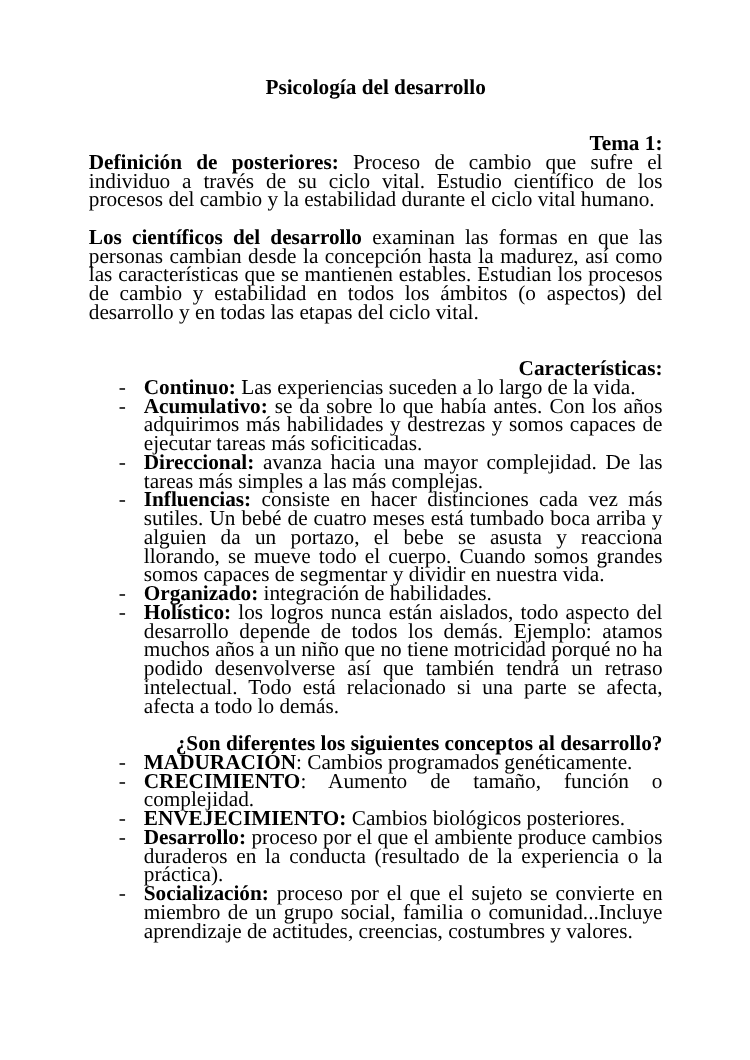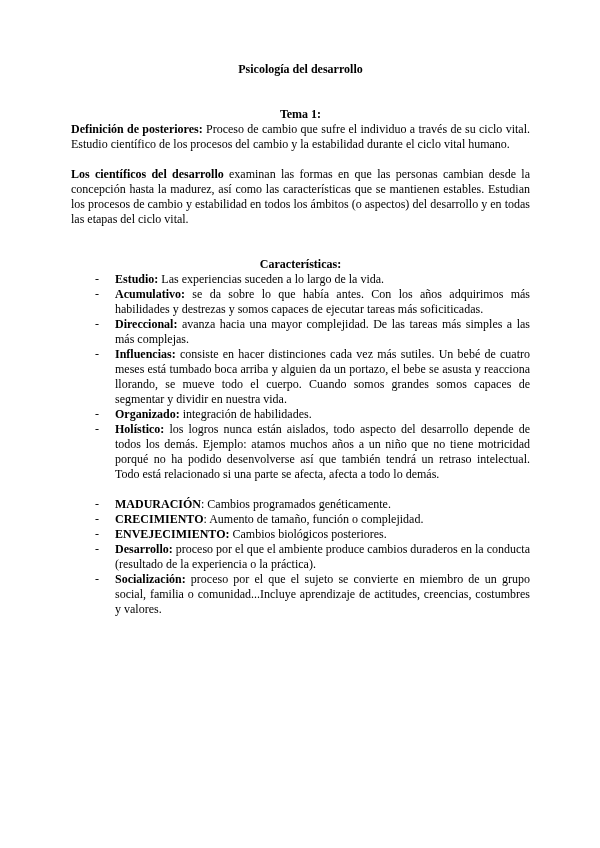--- a/index.html
+++ b/index.html
@@ -1,28 +1,28 @@
 <!DOCTYPE html>
 <html><head>
 <meta charset="utf-8">
 <style>
   html,body{margin:0;padding:0;background:#ffffff;}
   .page{
     width:600px;height:848px;box-sizing:border-box;
     background:#ffffff;color:#000000;
     padding:62px 70px 40px 71px;
     font-family:"Liberation Serif","DejaVu Serif",serif;
-    font-size:12px;line-height:15px;
+    font-size:17px;line-height:15px;
     overflow:hidden;
   }
   .doc-title{
     text-align:center;font-weight:bold;margin:0 0 30px 0;
   }
   p{margin:0;text-align:justify;}
-  p.heading{text-align:center;font-weight:bold;}
+  p.heading{text-align:right;font-weight:bold;}
   .b{font-weight:bold;}
   .spacer{width:100%;}
   .li{display:flex;padding-left:24px;}
   .dash{flex:0 0 20px;width:20px;}
   .li-text{flex:1;text-align:justify;}
 </style>
 </head>
 <body>
 
 <div class="page">
@@ -30,21 +30,21 @@
   <div id="doc-content">
       <p class="heading"><span class="b">Tema 1:</span></p>
       <p><span class="b">Definición de posteriores: </span><span>Proceso de cambio que sufre el individuo a través de su ciclo vital. Estudio científico de los procesos del cambio y la estabilidad durante el ciclo vital humano.</span></p>
       <div class="spacer" style="height: 15px;"></div>
       <p><span class="b">Los científicos del desarrollo </span><span>examinan las formas en que las personas cambian desde la concepción hasta la madurez, así como las características que se mantienen estables. Estudian los procesos de cambio y estabilidad en todos los ámbitos (o aspectos) del desarrollo y en todas las etapas del ciclo vital.</span></p>
       <div class="spacer" style="height: 15px;"></div>
       <div class="spacer" style="height: 15px;"></div>
       <p class="heading"><span class="b">Características:</span></p>
       <div class="li">
         <span class="dash">-</span>
-        <span class="li-text"><span class="b">Estudio: </span><span>Las experiencias suceden a lo largo de la vida.</span></span>
+        <span class="li-text"><span class="b">Continuo: </span><span>Las experiencias suceden a lo largo de la vida.</span></span>
       </div>
       <div class="li">
         <span class="dash">-</span>
         <span class="li-text"><span class="b">Acumulativo: </span><span>se da sobre lo que había antes. Con los años adquirimos más habilidades y destrezas y somos capaces de ejecutar tareas más soficiticadas.</span></span>
       </div>
       <div class="li">
         <span class="dash">-</span>
         <span class="li-text"><span class="b">Direccional: </span><span>avanza hacia una mayor complejidad. De las tareas más simples a las más complejas.</span></span>
       </div>
       <div class="li">
@@ -53,20 +53,21 @@
       </div>
       <div class="li">
         <span class="dash">-</span>
         <span class="li-text"><span class="b">Organizado: </span><span>integración de habilidades.</span></span>
       </div>
       <div class="li">
         <span class="dash">-</span>
         <span class="li-text"><span class="b">Holístico: </span><span>los logros nunca están aislados, todo aspecto del desarrollo depende de todos los demás. Ejemplo: atamos muchos años a un niño que no tiene motricidad porqué no ha podido desenvolverse así que también tendrá un retraso intelectual. Todo está relacionado si una parte se afecta, afecta a todo lo demás.</span></span>
       </div>
       <div class="spacer" style="height: 15px;"></div>
+      <p class="heading"><span class="b">¿Son diferentes los siguientes conceptos al desarrollo?</span></p>
       <div class="li">
         <span class="dash">-</span>
         <span class="li-text"><span class="b">MADURACIÓN</span><span>: Cambios programados genéticamente.</span></span>
       </div>
       <div class="li">
         <span class="dash">-</span>
         <span class="li-text"><span class="b">CRECIMIENTO</span><span>: Aumento de tamaño, función o complejidad.</span></span>
       </div>
       <div class="li">
         <span class="dash">-</span>

